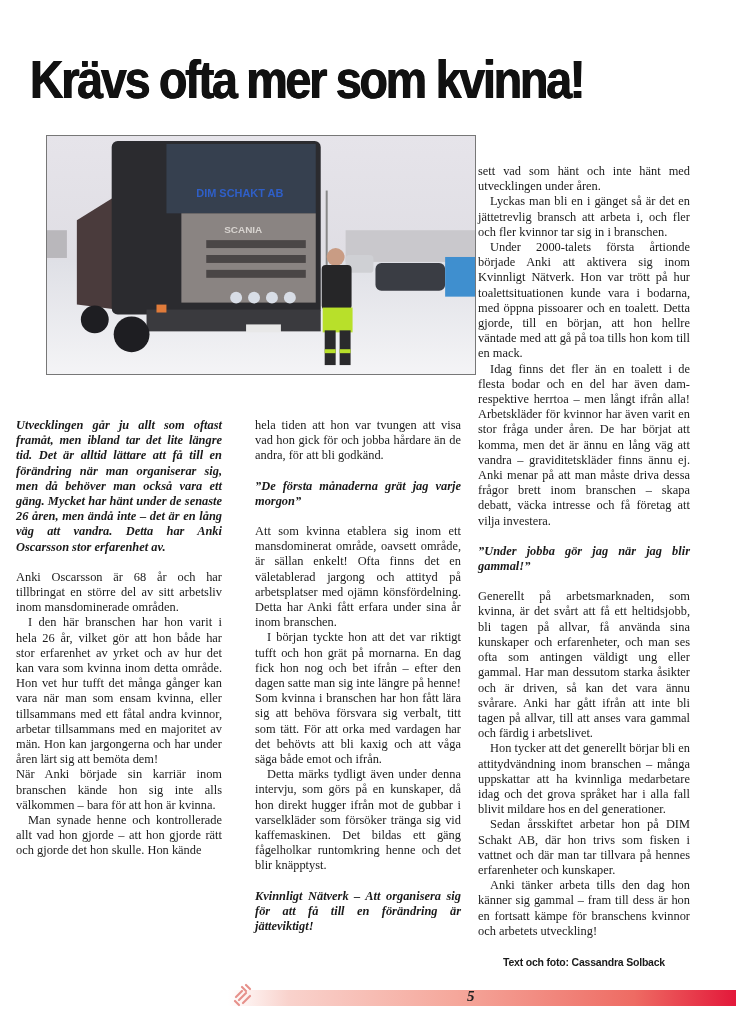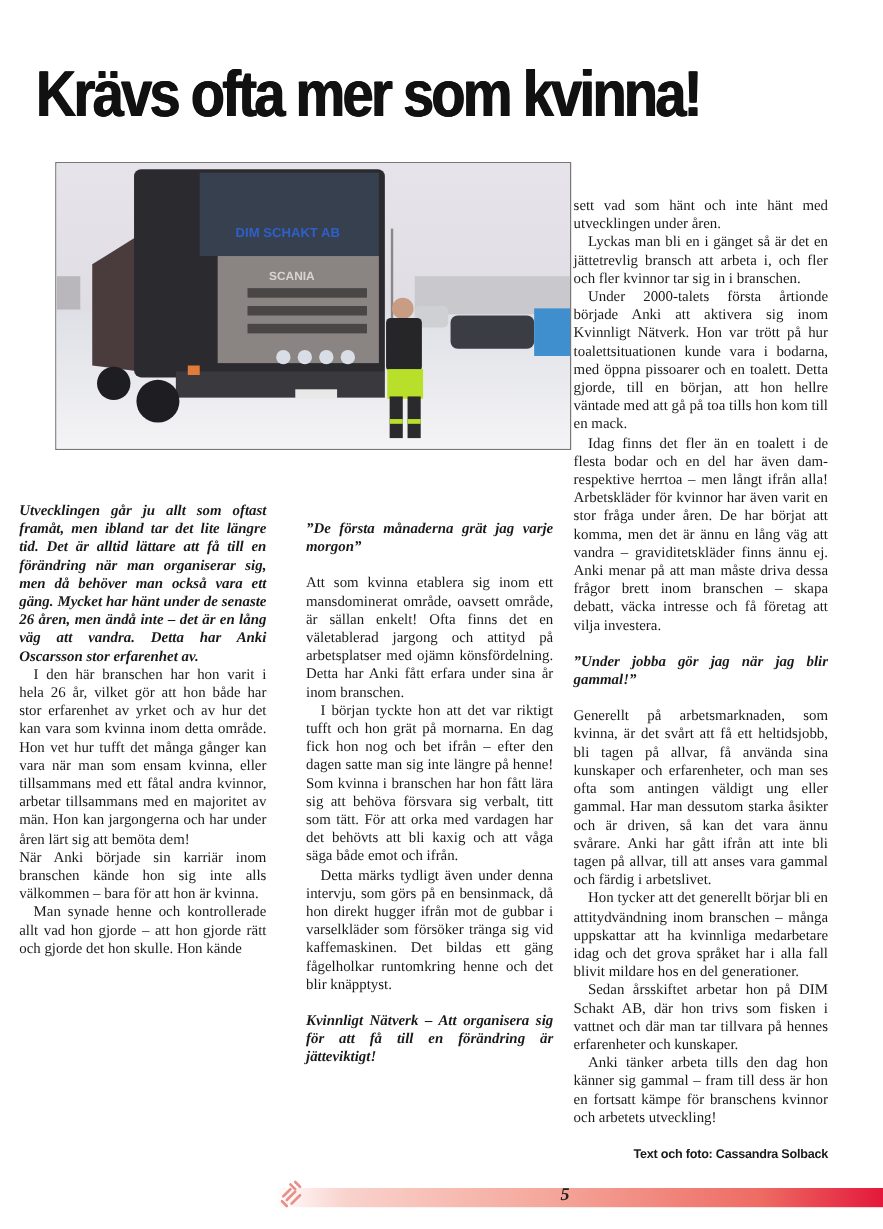--- a/index.html
+++ b/index.html
@@ -26,21 +26,21 @@
   .col1 { left: 16px; top: 389px; width: 206px; }
   .col2 { left: 255px; top: 389px; width: 206px; }
   .col3 { left: 478px; top: 135px; width: 212px; }
   .col p { margin: 0; }
   .col p.indent { text-indent: 12px; }
   .col p.gap { margin-top: 15px; }
   .lead { font-style: italic; font-weight: bold; }
   .quote { font-style: italic; font-weight: bold; margin: 15px 0 15px 0 !important; }
   .credit {
     font-family: "Liberation Sans", "DejaVu Sans", sans-serif;
-    font-weight: bold; font-size: 10.5px; margin-top: 16px !important; text-align: right;
+    font-weight: bold; font-size: 10.5px; margin-top: 16px !important; text-align: center;
     letter-spacing: -0.2px;
   }
   .footer-bar {
     position: absolute; left: 228px; top: 990px; width: 508px; height: 16px;
     background: linear-gradient(to right, #ffffff 0%, #f9d2cc 12%, #f5a79b 45%, #ee6b63 80%, #e3183a 100%);
   }
   .footer-logo { position: absolute; left: 232px; top: 983px; width: 24px; height: 24px; }
   .footer-text {
     position: absolute; left: 256px; top: 1033px; font-size: 12px; color: #222;
     font-family: "Liberation Serif", "DejaVu Serif", serif;
@@ -102,30 +102,32 @@
     <rect x="277" y="173" width="30" height="25" fill="#b8e02a"></rect>
     <rect x="279" y="196" width="11" height="35" fill="#2a2a2c"></rect>
     <rect x="294" y="196" width="11" height="35" fill="#2a2a2c"></rect>
     <rect x="279" y="215" width="11" height="4" fill="#b8e02a"></rect>
     <rect x="294" y="215" width="11" height="4" fill="#b8e02a"></rect>
   </svg>
 </div>
 
 <div class="col col1">
   <p class="lead">Utvecklingen går ju allt som oftast framåt, men ibland tar det lite längre tid. Det är alltid lättare att få till en förändring när man organiserar sig, men då behöver man också vara ett gäng. Mycket har hänt under de senaste 26 åren, men ändå inte – det är en lång väg att vandra. Detta har Anki Oscarsson stor erfarenhet av.</p>
+  <p class="gap">Anki Oscarsson är 68 år och har tillbringat en större del av sitt arbetsliv inom mansdominerade områden.</p>
   <p class="indent">I den här branschen har hon varit i hela 26 år, vilket gör att hon både har stor erfarenhet av yrket och av hur det kan vara som kvinna inom detta område. Hon vet hur tufft det många gånger kan vara när man som ensam kvinna, eller tillsammans med ett fåtal andra kvinnor, arbetar tillsammans med en majoritet av män. Hon kan jargongerna och har under åren lärt sig att bemöta dem!</p>
   <p>När Anki började sin karriär inom branschen kände hon sig inte alls välkommen – bara för att hon är kvinna.</p>
   <p class="indent">Man synade henne och kontrollerade allt vad hon gjorde – att hon gjorde rätt och gjorde det hon skulle. Hon kände</p>
 </div>
 
 <div class="col col2">
+  <p>hela tiden att hon var tvungen att visa vad hon gick för och jobba hårdare än de andra, för att bli godkänd.</p>
   <p class="quote">”De första månaderna grät jag varje morgon”</p>
   <p>Att som kvinna etablera sig inom ett mansdominerat område, oavsett område, är sällan enkelt! Ofta finns det en väletablerad jargong och attityd på arbetsplatser med ojämn könsfördelning. Detta har Anki fått erfara under sina år inom branschen.</p>
   <p class="indent">I början tyckte hon att det var riktigt tufft och hon grät på mornarna. En dag fick hon nog och bet ifrån – efter den dagen satte man sig inte längre på henne! Som kvinna i branschen har hon fått lära sig att behöva försvara sig verbalt, titt som tätt. För att orka med vardagen har det behövts att bli kaxig och att våga säga både emot och ifrån.</p>
-  <p class="indent">Detta märks tydligt även under denna intervju, som görs på en bensinmack, då hon direkt hugger ifrån mot de gubbar i varselkläder som försöker tränga sig vid kaffemaskinen. Det bildas ett gäng fågelholkar runtomkring henne och det blir knäpptyst.</p>
+  <p class="indent">Detta märks tydligt även under denna intervju, som görs på en kunskaper, då hon direkt hugger ifrån mot de gubbar i varselkläder som försöker tränga sig vid kaffemaskinen. Det bildas ett gäng fågelholkar runtomkring henne och det blir knäpptyst.</p>
   <p class="quote">Kvinnligt Nätverk – Att organisera sig för att få till en förändring är jätteviktigt!</p>
 </div>
 
 <div class="col col3">
   <p>sett vad som hänt och inte hänt med utvecklingen under åren.</p>
   <p class="indent">Lyckas man bli en i gänget så är det en jättetrevlig bransch att arbeta i, och fler och fler kvinnor tar sig in i branschen.</p>
   <p class="indent">Under 2000-talets första årtionde började Anki att aktivera sig inom Kvinnligt Nätverk. Hon var trött på hur toalettsituationen kunde vara i bodarna, med öppna pissoarer och en toalett. Detta gjorde, till en början, att hon hellre väntade med att gå på toa tills hon kom till en mack.</p>
   <p class="indent">Idag finns det fler än en toalett i de flesta bodar och en del har även dam- respektive herrtoa – men långt ifrån alla! Arbetskläder för kvinnor har även varit en stor fråga under åren. De har börjat att komma, men det är ännu en lång väg att vandra – graviditetskläder finns ännu ej. Anki menar på att man måste driva dessa frågor brett inom branschen – skapa debatt, väcka intresse och få företag att vilja investera.</p>
   <p class="quote">”Under jobba gör jag när jag blir gammal!”</p>
   <p>Generellt på arbetsmarknaden, som kvinna, är det svårt att få ett heltidsjobb, bli tagen på allvar, få använda sina kunskaper och erfarenheter, och man ses ofta som antingen väldigt ung eller gammal. Har man dessutom starka åsikter och är driven, så kan det vara ännu svårare. Anki har gått ifrån att inte bli tagen på allvar, till att anses vara gammal och färdig i arbetslivet.</p>

